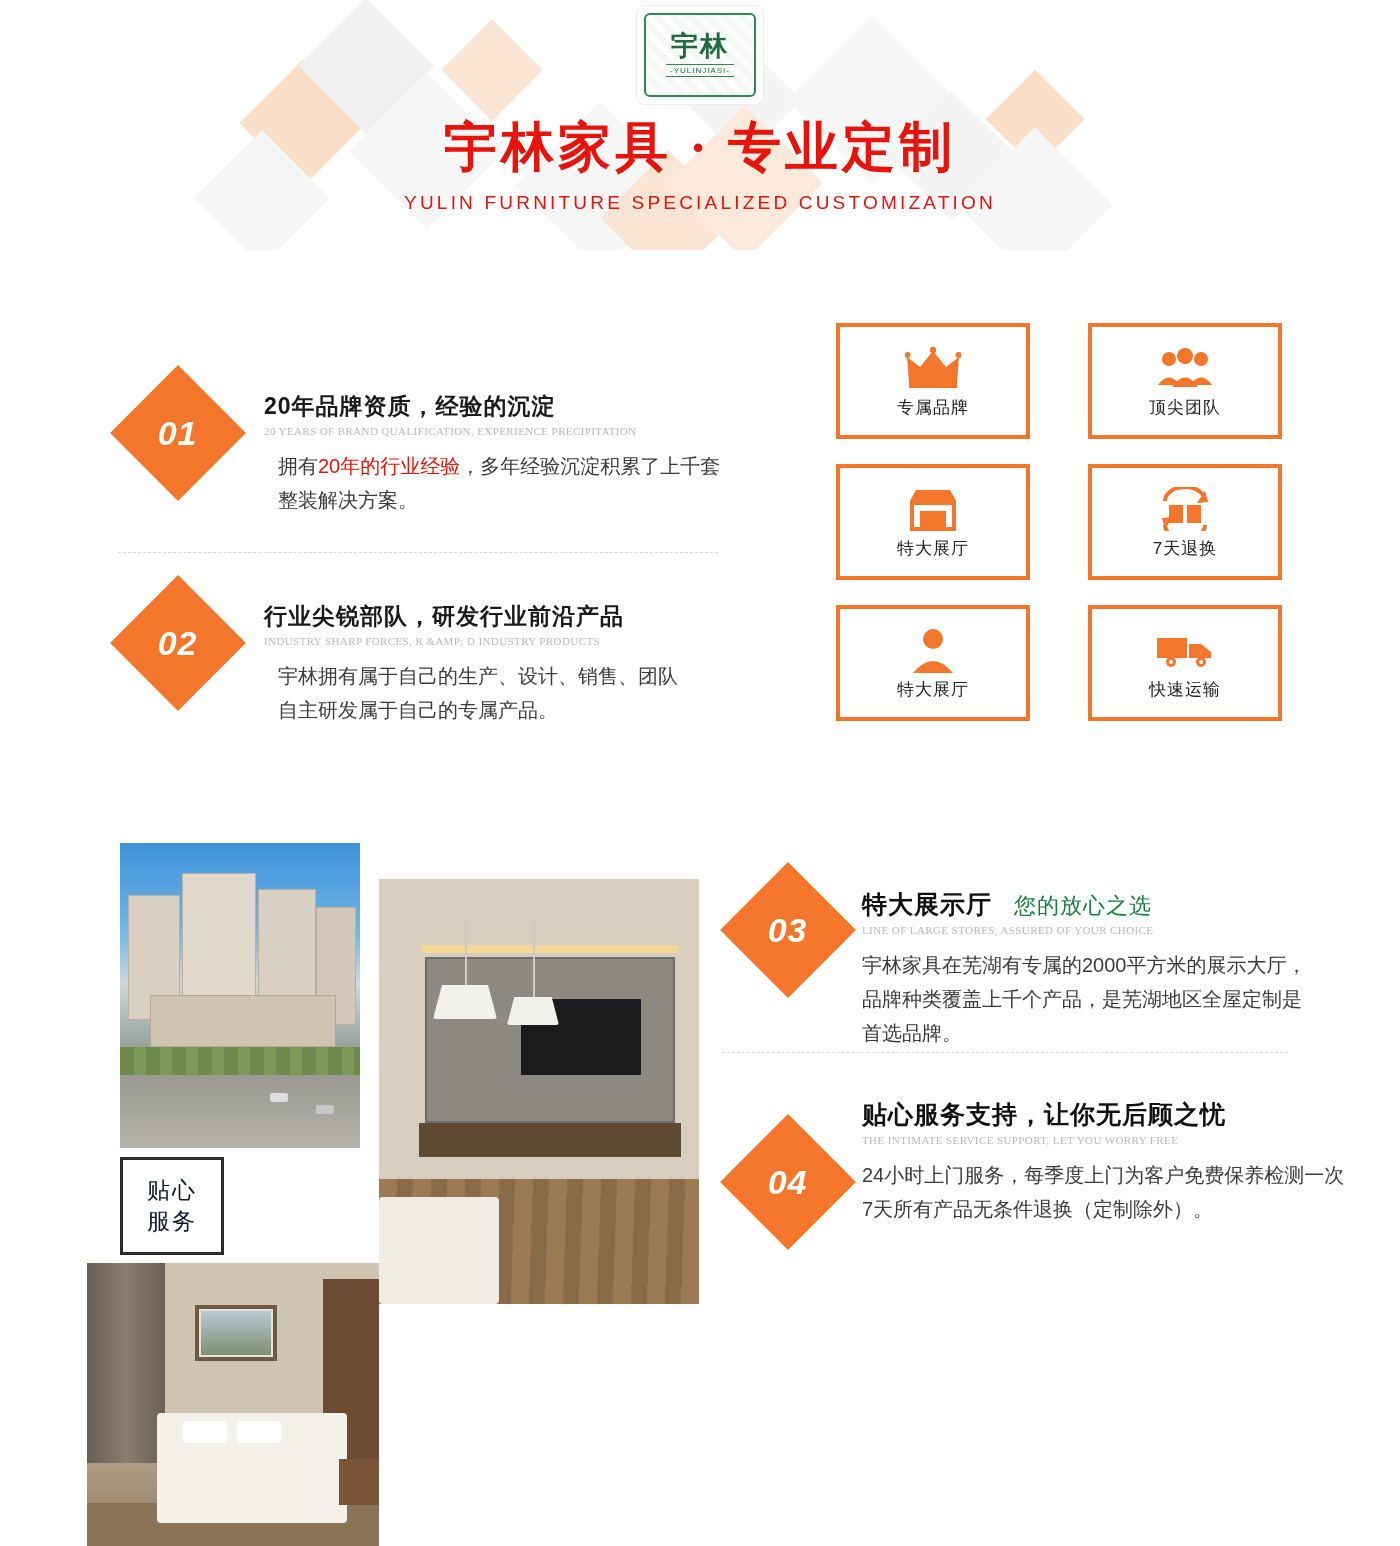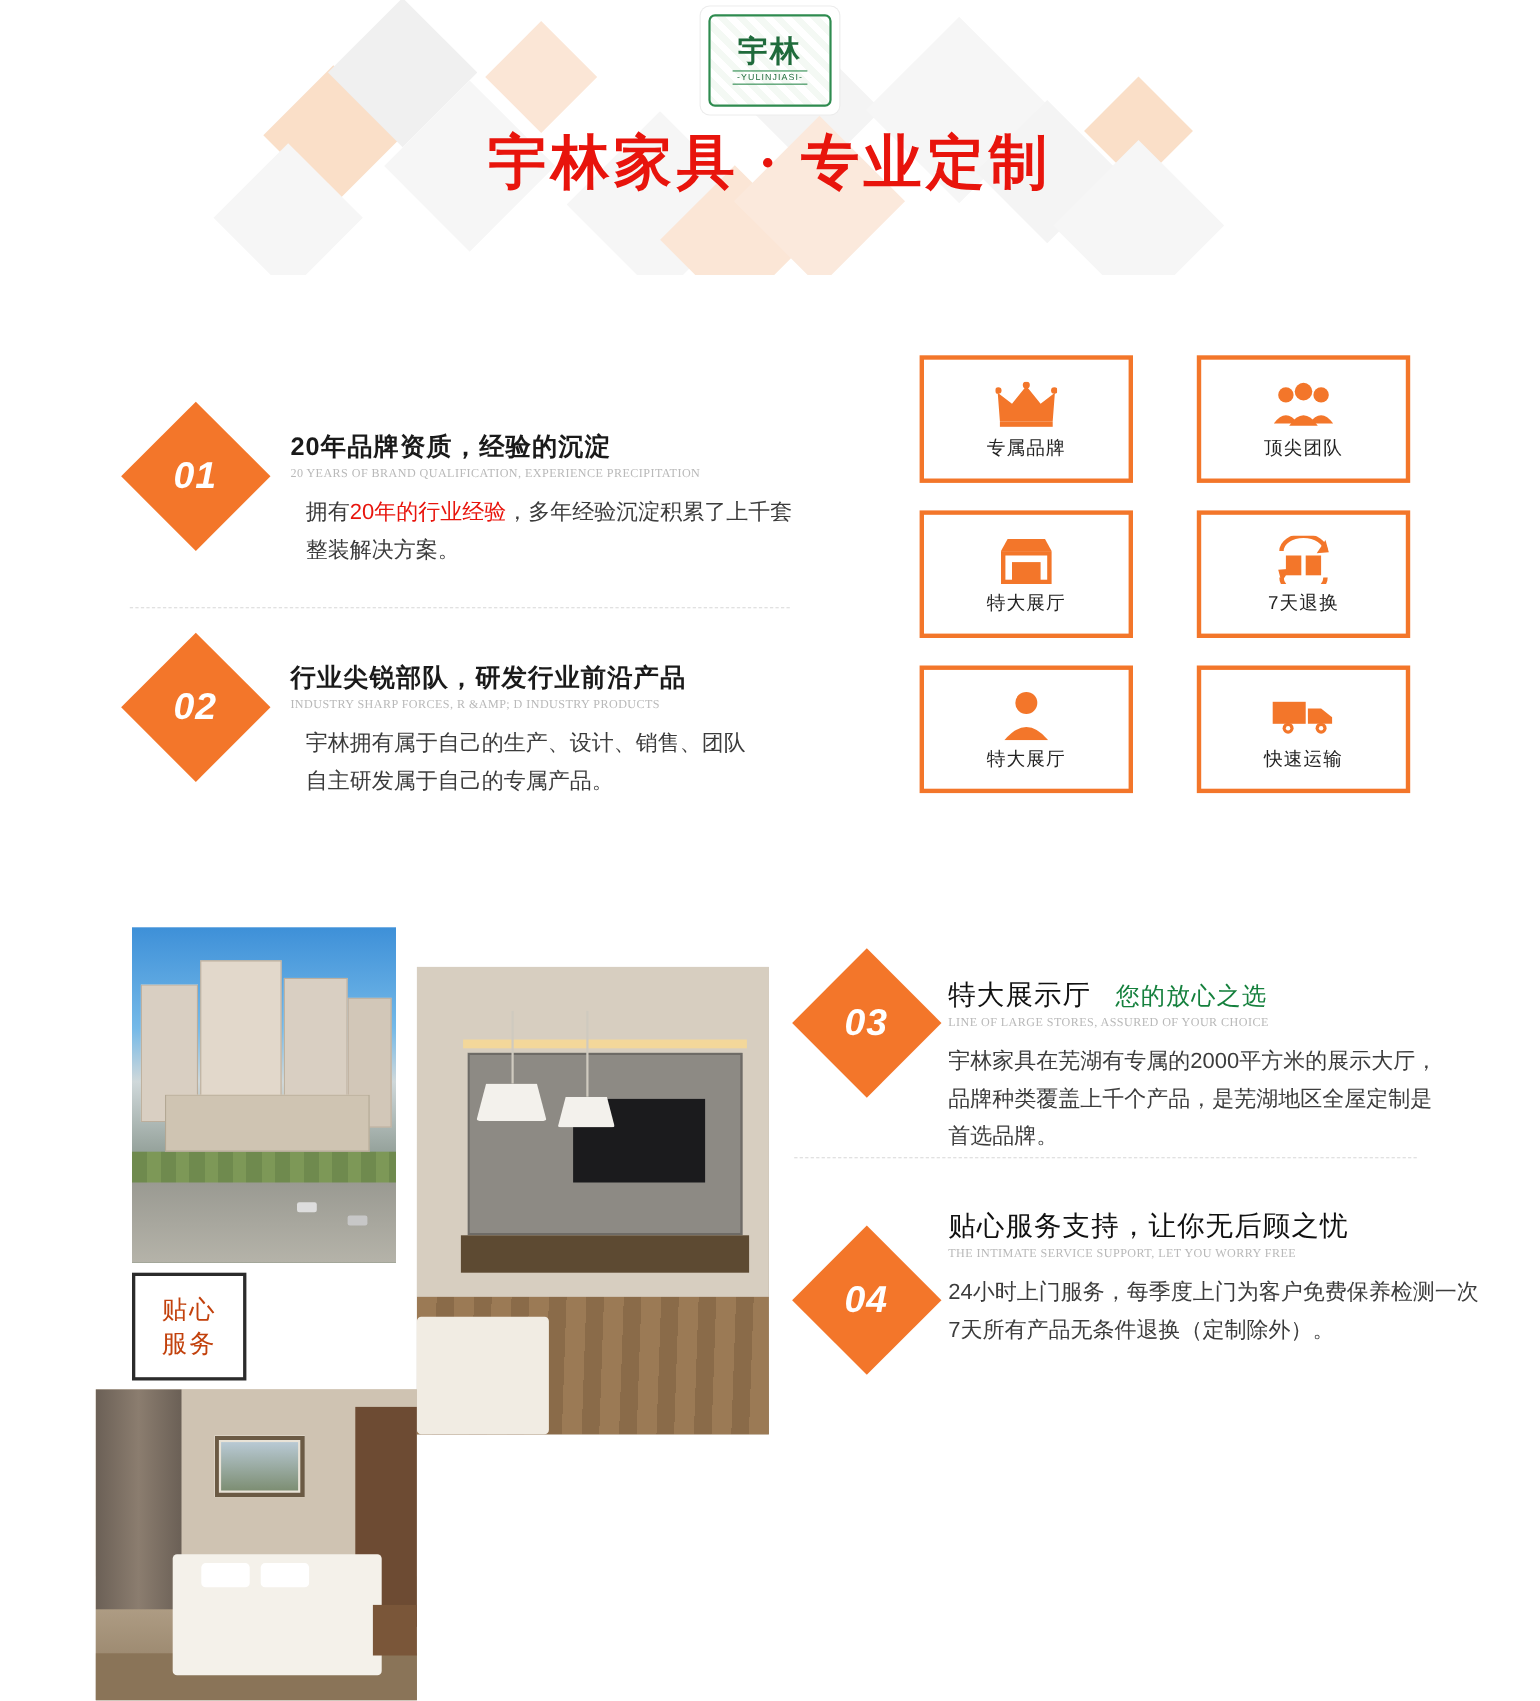--- a/index.html
+++ b/index.html
@@ -204,29 +204,29 @@
   .caption-box {
     position: absolute; left: 120px; top: 1157px;
     width: 104px; height: 98px;
     border: 3px solid #2b2b2b;
     background: #ffffff;
     display: flex; flex-direction: column;
     align-items: center; justify-content: center;
     z-index: 6;
   }
   .caption-box span {
-    font-size: 23px; color: #c2410c; letter-spacing: 2px; line-height: 31px;
+    font-size: 23px; color: #0f172a; letter-spacing: 2px; line-height: 31px;
     font-family: "Liberation Sans", sans-serif;
   }
 
   
   .feat-r { position: absolute; display: flex; align-items: flex-start; }
   .feat-r .feat-text { margin-left: 26px; }
   .feat-r .feat-h-wrap { display: flex; align-items: baseline; }
-  .feat-r .feat-h-main { font-size: 25px; font-weight: normal; color: #111; letter-spacing: 1px;}
+  .feat-r .feat-h-main { font-size: 25px; font-weight: bold; color: #111; letter-spacing: 1px;}
   .feat-r .feat-h-sub { font-size: 22px; color: #15803d; margin-left: 22px; letter-spacing: 1px;}
 </style>
 </head>
 <body>
 
 <div class="page">
 
   <div class="header">
     <div class="hdr-diamonds">
       <div class="dia peach" style="left:258px; top:78px; width:90px; height:90px;"></div>
@@ -245,20 +245,21 @@
     </div>
 
     <div class="logo-box">
       <div class="logo-inner">
         <div class="logo-cn">宇林</div>
         <div class="logo-en">-YULINJIASI-</div>
       </div>
     </div>
 
     <div class="hdr-title">宇林家具 · 专业定制</div>
+    <div class="hdr-sub">YULIN FURNITURE SPECIALIZED CUSTOMIZATION</div>
   </div>
 
   <div class="feat" style="left:130px; top:385px;">
     <div class="diamond-num">
       <span>01</span>
     </div>
     <div class="feat-text" style="width:470px;">
       <div class="feat-h">20年品牌资质，经验的沉淀</div>
       <div class="feat-en">20 YEARS OF BRAND QUALIFICATION, EXPERIENCE PRECIPITATION</div>
       <div class="feat-p">

